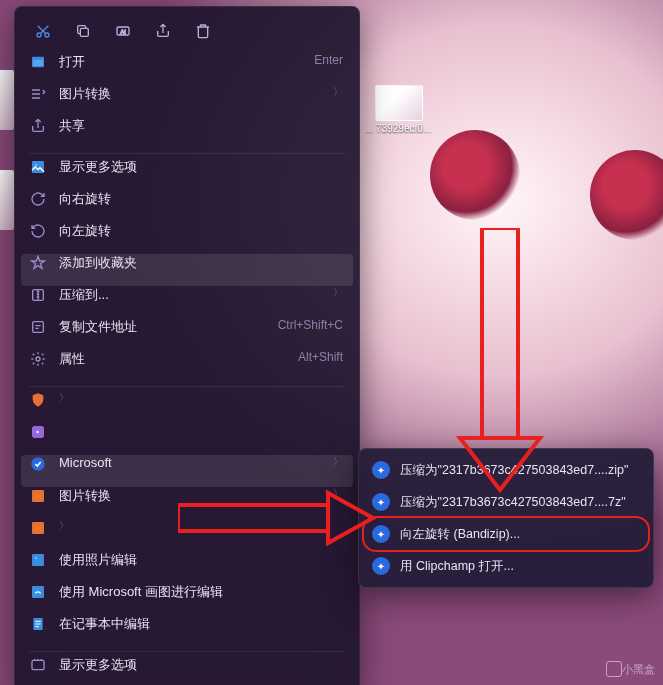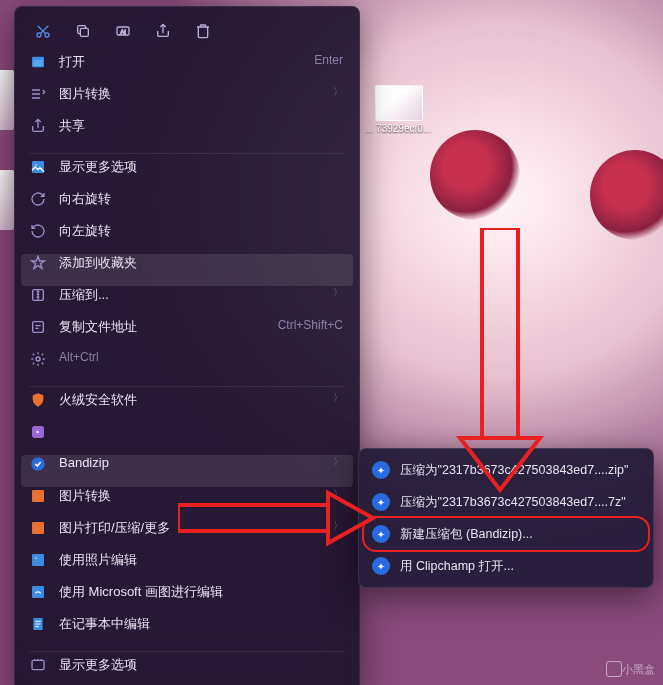--- a/index.html
+++ b/index.html
@@ -236,50 +236,50 @@
     <span class="txt">复制文件地址</span>
     <span class="hint">Ctrl+Shift+C</span>
     </div>
       <div class="item">
         <span class="ic ">
           <svg width="16" height="16" viewBox="0 0 24 24" fill="none" stroke="currentColor" stroke-width="2">
             <circle cx="12" cy="12" r="3"></circle>
             <path d="M12 2v3m0 14v3M4.2 4.2l2.1 2.1m11.4 11.4l2.1 2.1M2 12h3m14 0h3M4.2 19.8l2.1-2.1m11.4-11.4l2.1-2.1"></path>
           </svg>
         </span>
-    <span class="hint">Alt+Ctrl</span>
+    <span class="txt">属性</span>
+    <span class="hint">Alt+Shift</span>
     </div>
       <div class="sep"></div>
       <div class="item">
         <span class="ic orange">
           <svg width="16" height="16" viewBox="0 0 24 24" fill="none" stroke="currentColor" stroke-width="2">
             <path d="M12 2l8 3v6c0 5-3.5 9-8 11-4.5-2-8-6-8-11V5z" fill="#e87030" stroke="none"></path>
           </svg>
         </span>
-    <span class="txt">火绒安全软件</span>
 
     <span class="chev">〉</span>
       </div>
       <div class="item">
         <span class="ic purple">
           <svg width="16" height="16" viewBox="0 0 24 24" fill="none" stroke="currentColor" stroke-width="2">
             <rect x="3" y="3" width="18" height="18" rx="4" fill="#9868d8" stroke="none"></rect>
             <path d="M9 8l7 4-7 4z" fill="#fff"></path>
           </svg>
         </span>
 
     </div>
       <div class="item hover">
         <span class="ic blue">
           <svg width="16" height="16" viewBox="0 0 24 24" fill="none" stroke="currentColor" stroke-width="2">
             <circle cx="12" cy="12" r="10" fill="#2a6adf" stroke="none"></circle>
             <path d="M8 12l3 3 5-6" stroke="#fff" stroke-width="2.5"></path>
           </svg>
         </span>
-    <span class="txt">Bandizip</span>
+    <span class="txt">Microsoft</span>
 
     <span class="chev">〉</span>
       </div>
       <div class="item">
         <span class="ic orange">
           <svg width="16" height="16" viewBox="0 0 24 24" fill="none" stroke="currentColor" stroke-width="2">
             <rect x="3" y="3" width="18" height="18" rx="2" fill="#e87030" stroke="none"></rect>
             <text x="12" y="16" font-size="10" fill="#fff" text-anchor="middle" font-weight="bold">W</text>
           </svg>
         </span>
@@ -287,21 +287,20 @@
 
     <span class="chev">〉</span>
       </div>
       <div class="item">
         <span class="ic orange">
           <svg width="16" height="16" viewBox="0 0 24 24" fill="none" stroke="currentColor" stroke-width="2">
             <rect x="3" y="3" width="18" height="18" rx="2" fill="#e87030" stroke="none"></rect>
             <text x="12" y="16" font-size="10" fill="#fff" text-anchor="middle" font-weight="bold">W</text>
           </svg>
         </span>
-    <span class="txt">图片打印/压缩/更多</span>
 
     <span class="chev">〉</span>
       </div>
       <div class="item">
         <span class="ic blue">
           <svg width="16" height="16" viewBox="0 0 24 24" fill="none" stroke="currentColor" stroke-width="2">
             <rect x="3" y="3" width="18" height="18" rx="2" fill="#3a8de0" stroke="none"></rect>
             <circle cx="9" cy="9" r="2" fill="#fff"></circle>
           </svg>
         </span>
@@ -347,21 +346,21 @@
       <div class="sub-item">
         <span class="ic">✦</span>
     <span class="txt">压缩为"2317b3673c427503843ed7....zip"</span>
       </div>
       <div class="sub-item">
         <span class="ic">✦</span>
     <span class="txt">压缩为"2317b3673c427503843ed7....7z"</span>
       </div>
       <div class="sub-item boxed">
         <span class="ic">✦</span>
-    <span class="txt">新建压缩包 (Bandizip)...</span>
+    <span class="txt">向左旋转 (Bandizip)...</span>
       </div>
       <div class="sub-item">
         <span class="ic">✦</span>
     <span class="txt">用 Clipchamp 打开...</span>
       </div>
     </div>
 </div>
 
 <svg class="arrow-red arrow1" width="200" height="80">
   <rect x="0" y="20" width="150" height="26" fill="none" stroke="#e82020" stroke-width="4"></rect>

